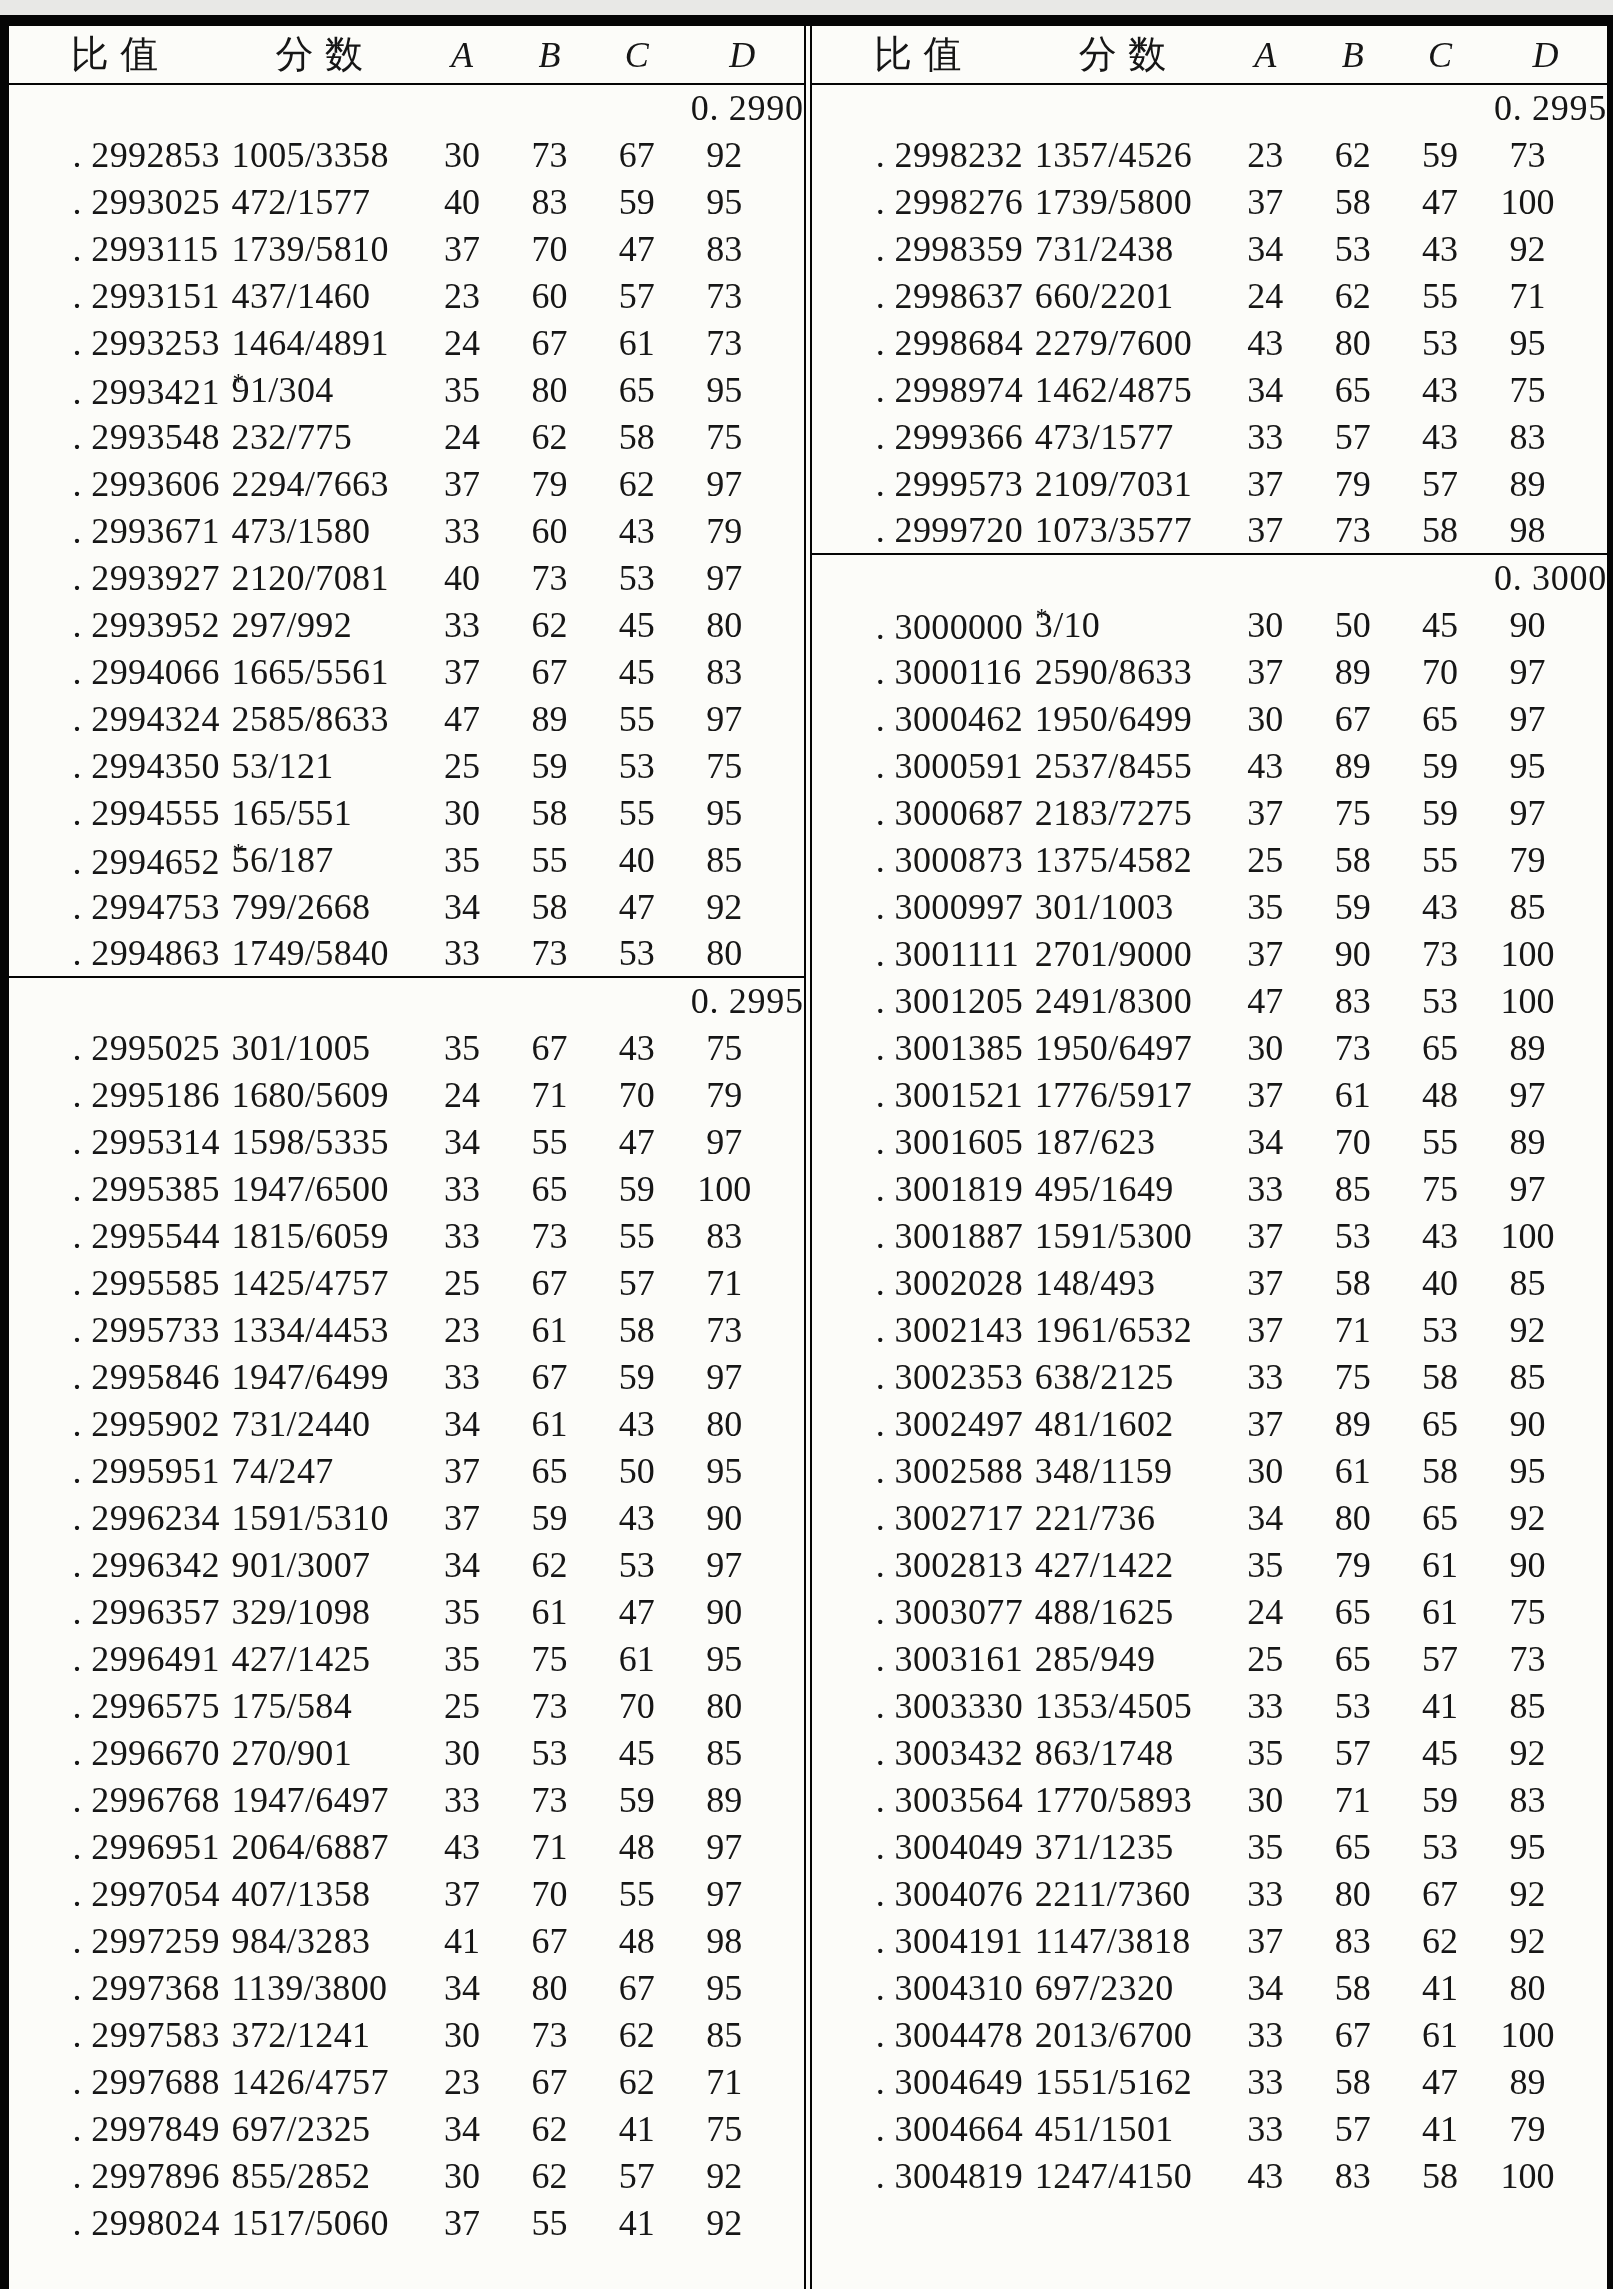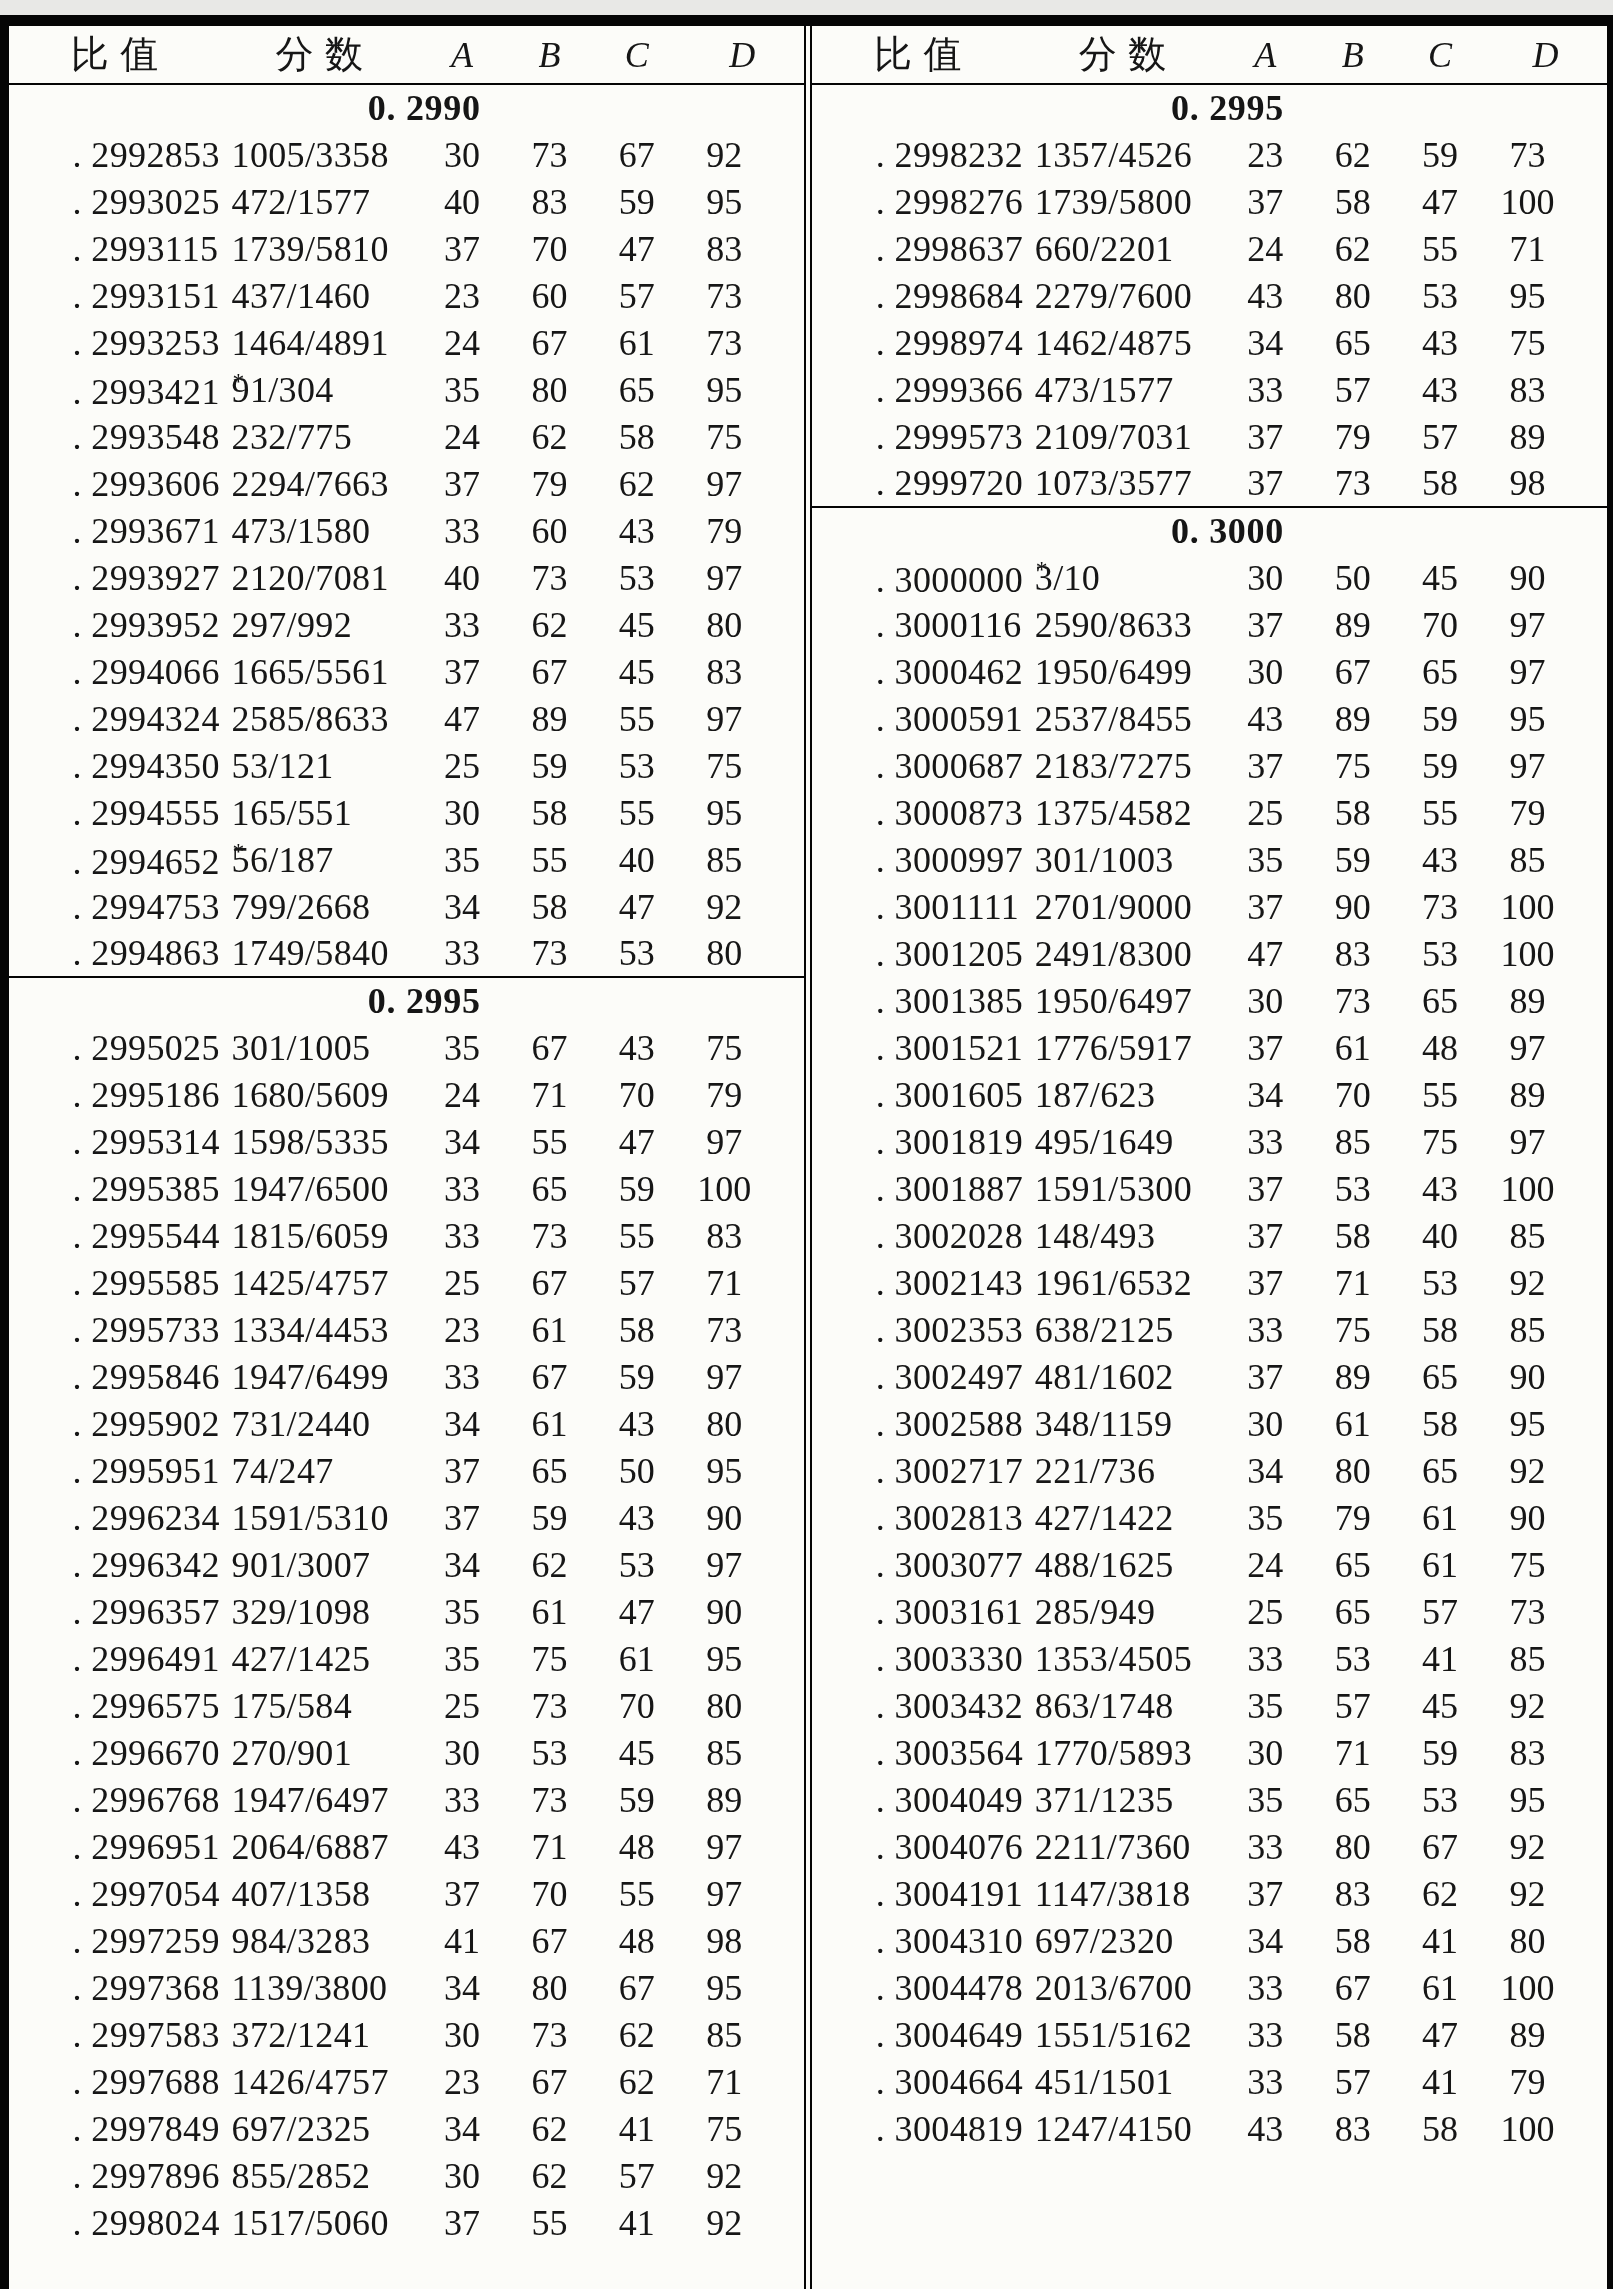--- a/index.html
+++ b/index.html
@@ -68,24 +68,23 @@
     line-height: 1;
     white-space: nowrap;
   }
   tr.section-row {
     border-top: 2.7px solid #050505;
   }
   tr.section-row:first-child {
     border-top: none;
   }
   td.section-label {
-    text-align: center;
+    text-align: right;
     padding-left: 4.5%;
     letter-spacing: 0.02em;
-    font-weight: bold;
   }
   td.ratio-cell {
     text-align: left;
     padding-left: 8%;
     letter-spacing: 0.01em;
   }
   td.fraction-cell {
     text-align: left;
     letter-spacing: 0.01em;
   }
@@ -526,20 +525,28 @@
           </tr>
           <tr>
             <td class="ratio-cell"><span>. 2998276</span></td>
             <td class="fraction-cell">1739/5800</td>
             <td class="num-cell">37</td>
             <td class="num-cell">58</td>
             <td class="num-cell">47</td>
             <td class="num-cell-d">100</td>
           </tr>
           <tr>
+            <td class="ratio-cell"><span>. 2998359</span></td>
+            <td class="fraction-cell">731/2438</td>
+            <td class="num-cell">34</td>
+            <td class="num-cell">53</td>
+            <td class="num-cell">43</td>
+            <td class="num-cell-d">92</td>
+          </tr>
+          <tr>
             <td class="ratio-cell"><span>. 2998637</span></td>
             <td class="fraction-cell">660/2201</td>
             <td class="num-cell">24</td>
             <td class="num-cell">62</td>
             <td class="num-cell">55</td>
             <td class="num-cell-d">71</td>
           </tr>
           <tr>
             <td class="ratio-cell"><span>. 2998684</span></td>
             <td class="fraction-cell">2279/7600</td>

